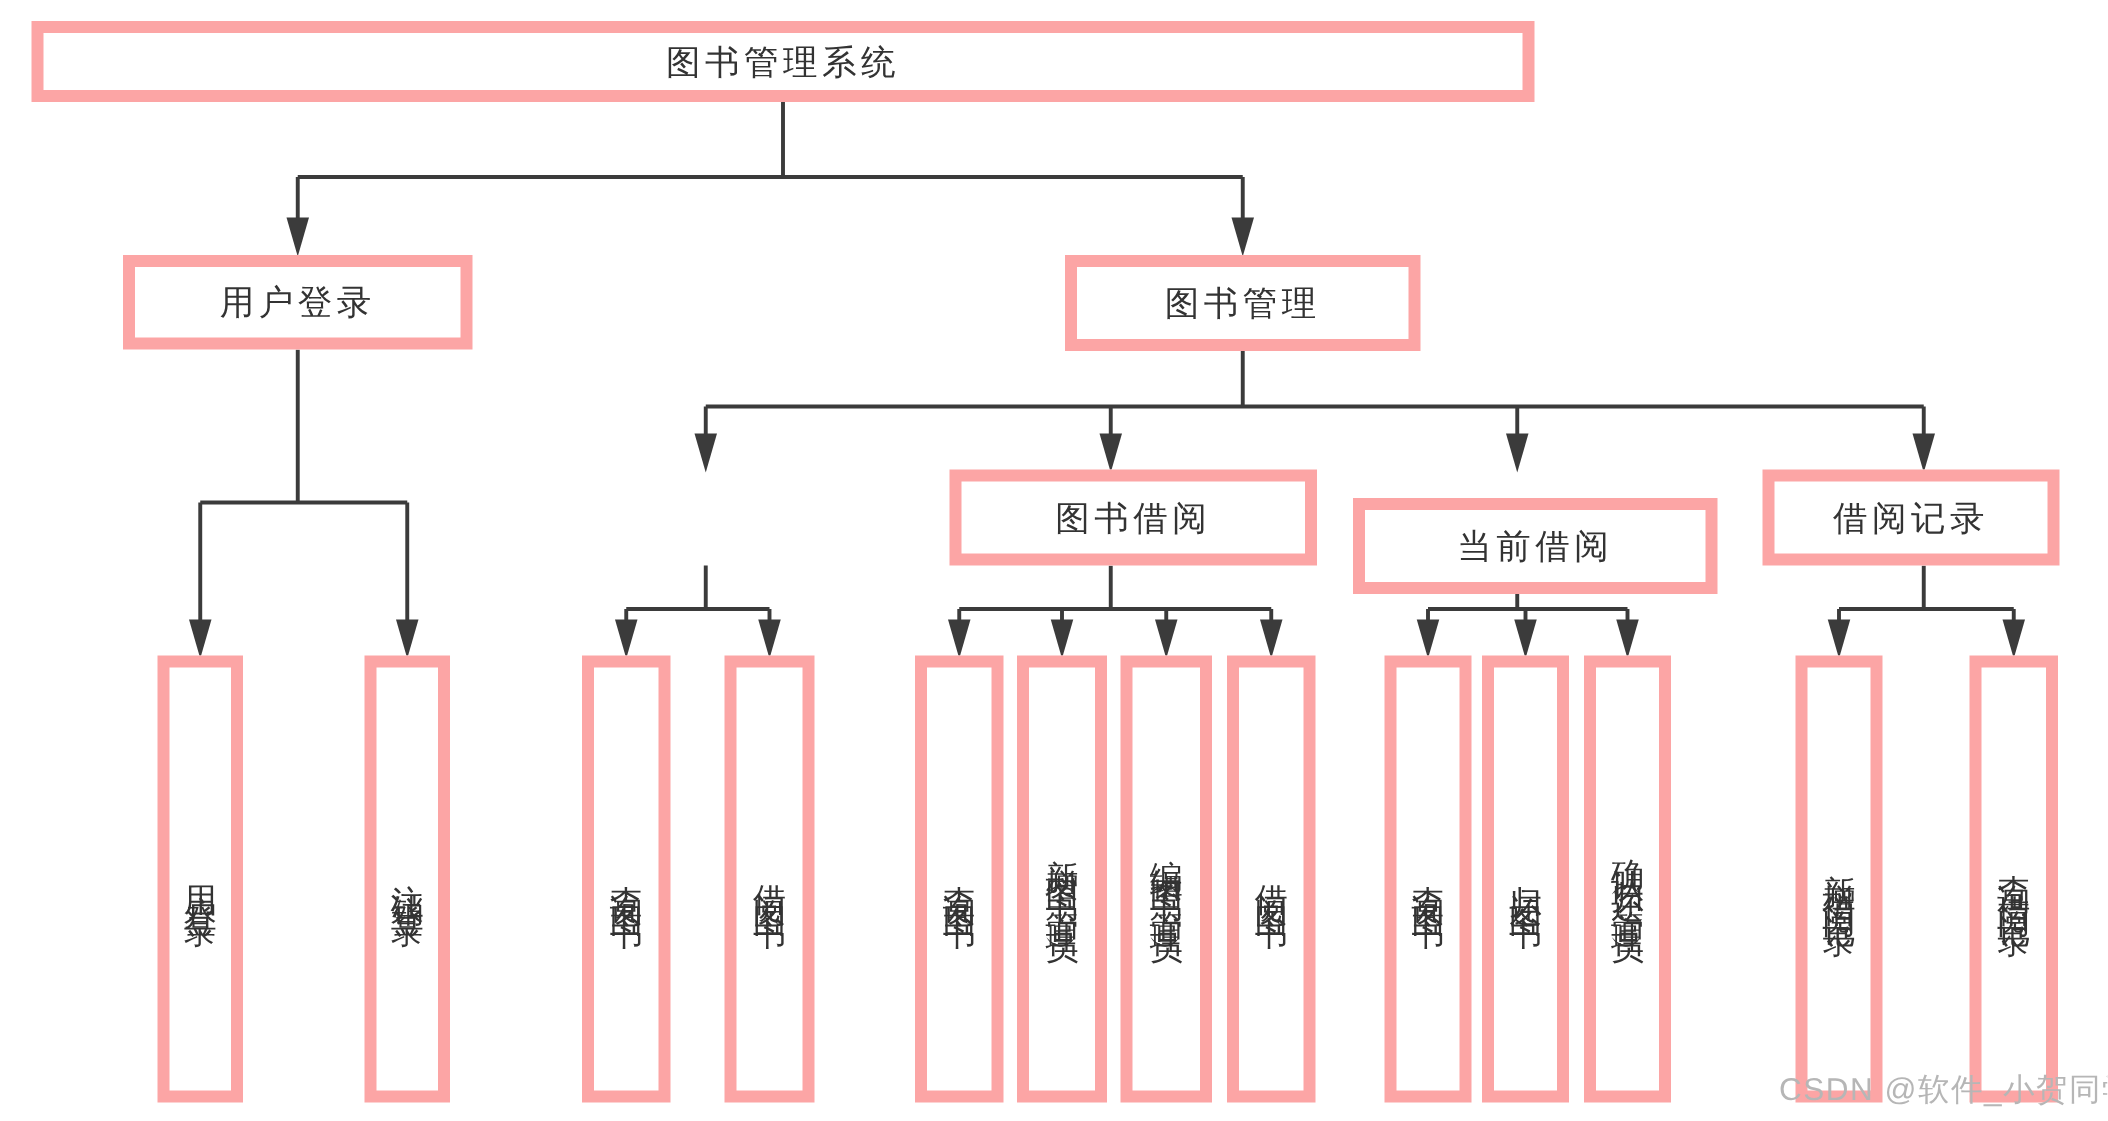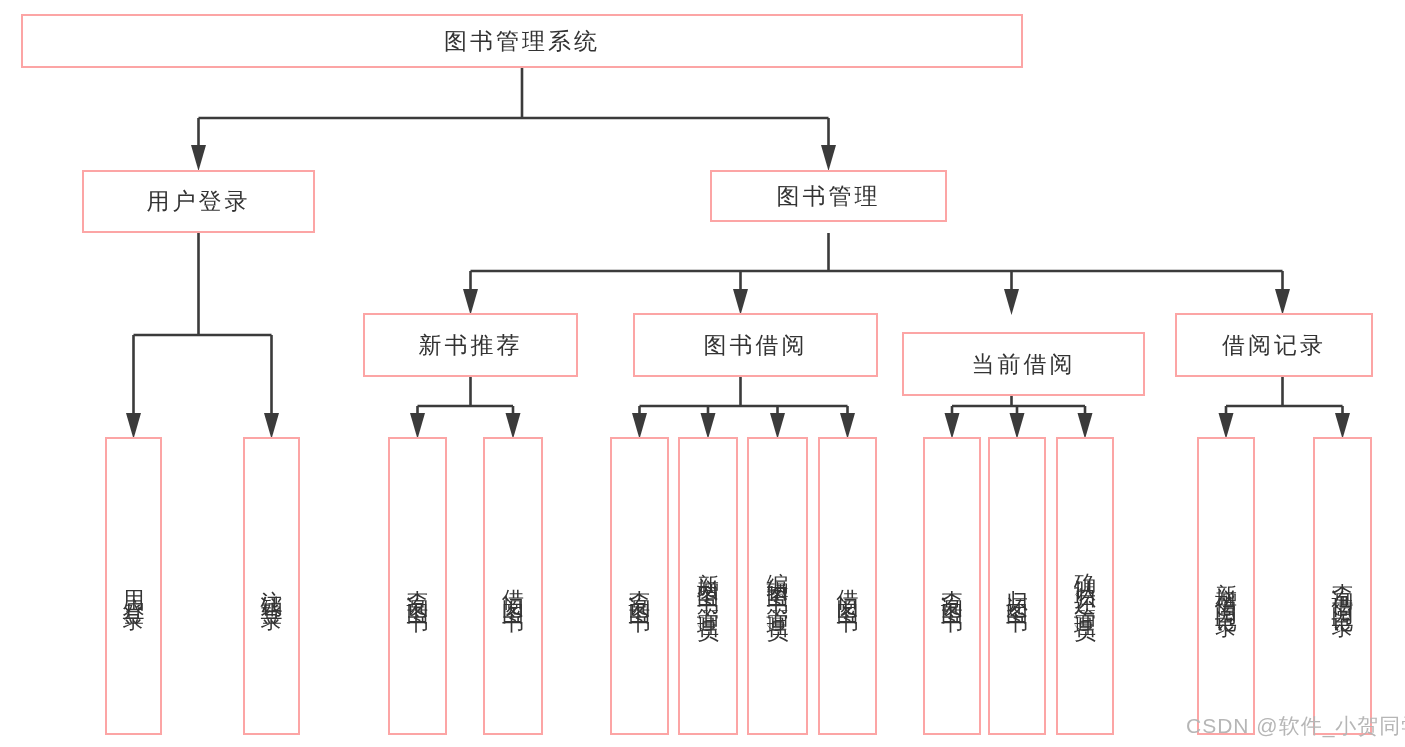--- a/index.html
+++ b/index.html
@@ -3,21 +3,21 @@
 <meta charset="utf-8">
 <style>
   html,body{margin:0;padding:0;background:#ffffff;}
   .canvas{
     position:relative;width:1405px;height:747px;background:#ffffff;
     font-family:"Liberation Sans","DejaVu Sans",sans-serif;color:#333333;
     overflow:hidden;
   }
   .connector-svg{position:absolute;left:0;top:0;z-index:1;}
   .node{
-    position:absolute;box-sizing:border-box;border:2px solid #fca5a5;background:#ffffff;
+    position:absolute;box-sizing:border-box;border:8px solid #fca5a5;background:#ffffff;
     display:flex;align-items:center;justify-content:center;z-index:2;
   }
   .node .lbl{font-size:23px;letter-spacing:3px;color:#333333;white-space:nowrap;}
   .leaf .lbl{
     writing-mode:vertical-rl;text-orientation:mixed;
     font-size:22px;letter-spacing:7px;line-height:1;white-space:nowrap;
   }
   .watermark{
     position:absolute;z-index:3;font-size:21px;letter-spacing:1px;
     color:#b6b6b6;white-space:nowrap;
@@ -68,27 +68,24 @@
     </g>
   </svg>
 
   <div class="node" style="left:21px;top:14px;width:1002px;height:54px;">
     <span class="lbl">图书管理系统</span>
   </div>
 
   <div class="node" style="left:82px;top:170px;width:233px;height:63px;">
     <span class="lbl">用户登录</span>
   </div>
-  <div class="node" style="left:710px;top:170px;width:237px;height:52px;">
+  <div class="node" style="left:710px;top:170px;width:237px;height:64px;">
     <span class="lbl">图书管理</span>
   </div>
 
-  <div class="node" style="left:363px;top:313px;width:215px;height:64px;">
-    <span class="lbl">新书推荐</span>
-  </div>
   <div class="node" style="left:633px;top:313px;width:245px;height:64px;">
     <span class="lbl">图书借阅</span>
   </div>
   <div class="node" style="left:902px;top:313px;width:243px;height:64px;margin-top:19px;">
     <span class="lbl">当前借阅</span>
   </div>
   <div class="node" style="left:1175px;top:313px;width:198px;height:64px;">
     <span class="lbl">借阅记录</span>
   </div>
 

